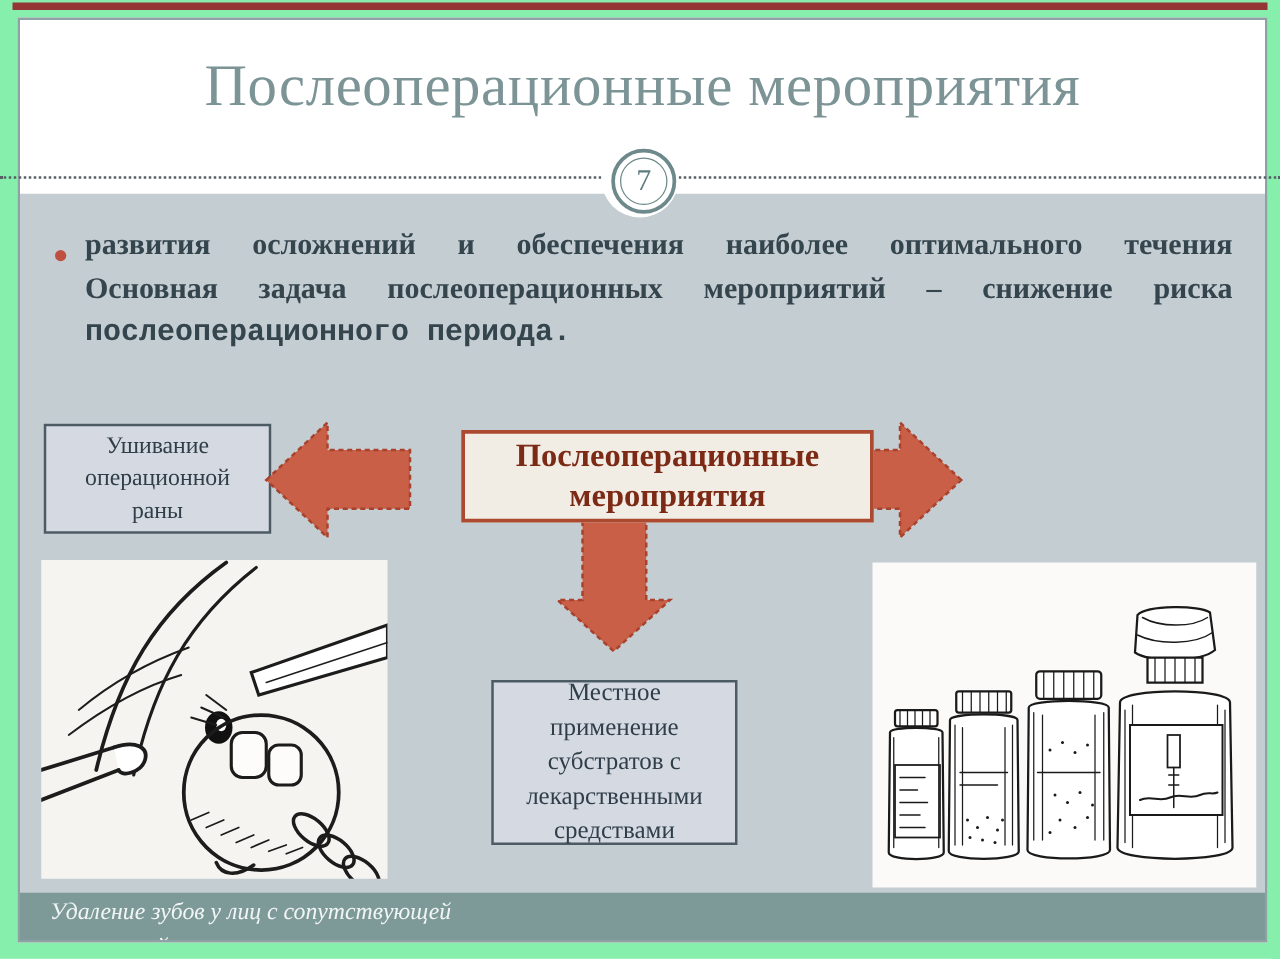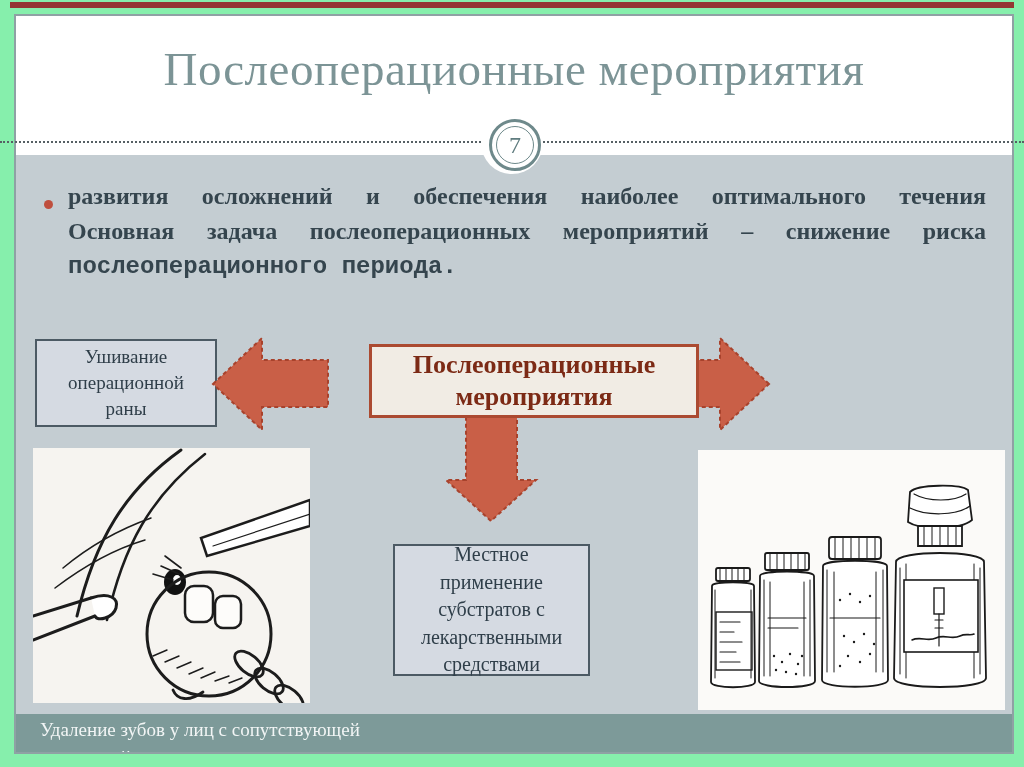--- a/index.html
+++ b/index.html
@@ -12,21 +12,21 @@
           background:#943634;z-index:6;}
 
   
   .slide{position:absolute;left:14px;top:14px;width:1000px;height:740px;
          border:2px solid #8fa1a4;box-sizing:border-box;background:#fff;
          z-index:1;display:flex;flex-direction:column;}
   .header{height:139px;background:#ffffff;position:relative;flex:0 0 auto;}
   .title{margin-top:26px;text-align:center;font-size:47px;color:#7c9496;
          letter-spacing:.5px;font-weight:400;}
   .content{position:relative;flex:1 1 auto;background:#c4cdd2;overflow:hidden;}
-  .footer{height:38px;background:#7d9a99;position:relative;overflow:hidden;flex:0 0 auto;}
+  .footer{height:38px;background:#7d9a99;position:relative;overflow:hidden;flex:0 0 auto;font-style:italic;}
   .footer-line1{position:absolute;left:24px;top:5px;color:#f2f5f5;font-size:19px;}
   .footer-line2{position:absolute;left:24px;top:33px;color:#f2f5f5;font-size:19px;}
 
   
   .dotline{position:absolute;left:0;top:141px;width:1024px;height:0;
            border-top:2px dotted #566064;z-index:2;}
   .badge-plate{position:absolute;left:481px;top:112px;width:62px;height:62px;
                border-radius:50%;background:#ffffff;z-index:3;}
   .badge-ring{position:absolute;left:489px;top:119px;width:46px;height:46px;
               border-radius:50%;border:3px solid #6e898b;background:#fff;z-index:4;

